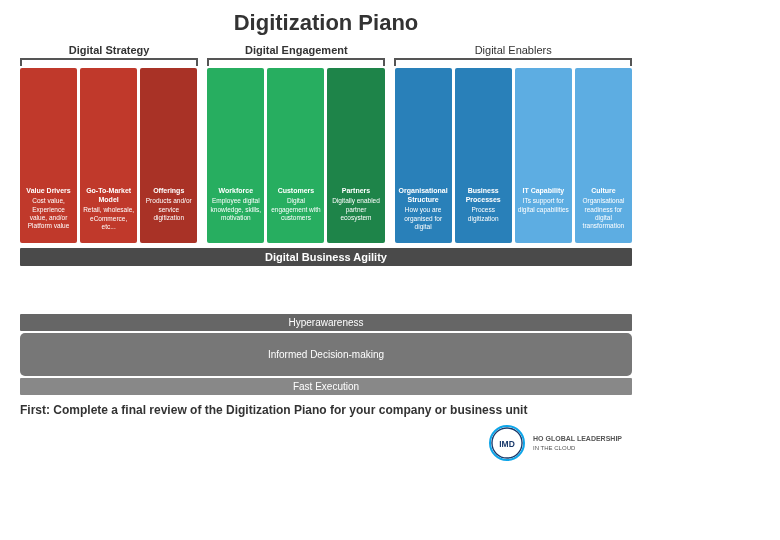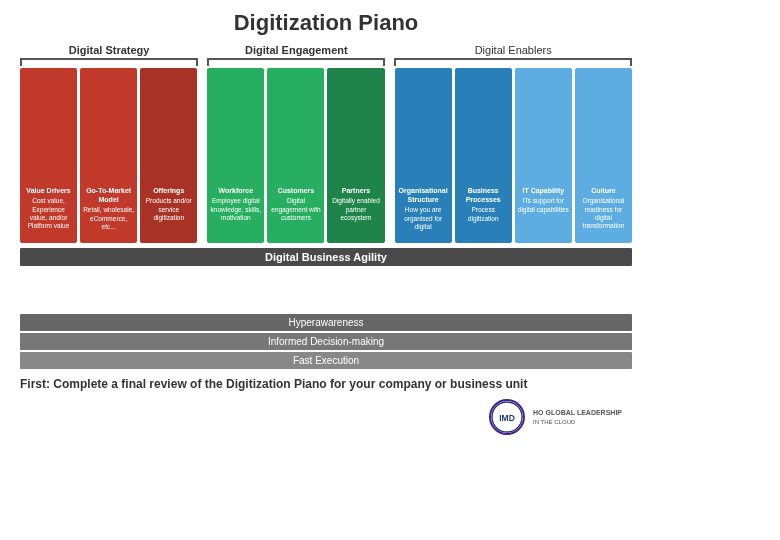--- a/index.html
+++ b/index.html
@@ -172,36 +172,36 @@
   </div>
 
   <div style="background:#4a4a4a; color:#fff; text-align:center; font-size:11px; font-weight:bold; padding:3px 4px; margin-bottom:2px; border-radius:1px;">
     <span>Digital Business Agility</span>
   </div>
 
   <div style="background:#666; color:#fff; text-align:center; font-size:10px; padding:3px 0; margin-bottom:2px; border-radius:1px;margin-top:48px;">
     <span>Hyperawareness</span>
   </div>
 
-  <div style="background:#777; color:#fff; text-align:center; font-size:10px; padding:3px 0; margin-bottom:2px; border-radius:0;">
+  <div style="background:#777; color:#fff; text-align:center; font-size:10px; padding:16px 0; margin-bottom:2px; border-radius:5px;">
     <span>Informed Decision-making</span>
   </div>
 
   <div style="background:#888; color:#fff; text-align:center; font-size:10px; padding:3px 0; margin-bottom:8px; border-radius:1px;">
     <span>Fast Execution</span>
   </div>
 
   <div style="font-size:12px; font-weight:bold; color:#333; margin-bottom:8px;">
     <span>First: Complete a final review of the Digitization Piano for your company or business unit</span>
   </div>
 
   <div style="display:flex; justify-content:flex-end; align-items:center; gap:8px; padding-right:10px;">
 
     <div style="display:flex; flex-direction:column; align-items:center;">
-      <div style="width:36px; height:36px; border-radius:50%; border:2px solid #4c1d95; display:flex; align-items:center; justify-content:center; font-size:10px; font-weight:bold; color:#1a3a6b; position:relative; overflow:hidden;">
+      <div style="width:36px; height:36px; border-radius:50%; border:2px solid #0ea5e9; display:flex; align-items:center; justify-content:center; font-size:10px; font-weight:bold; color:#1a3a6b; position:relative; overflow:hidden;">
         <svg width="34" height="34" viewBox="0 0 34 34">
           <circle cx="17" cy="17" r="16" fill="none" stroke="#1a3a6b" stroke-width="1.5"></circle>
           <text x="17" y="21" text-anchor="middle" fill="#1a3a6b" font-size="9" font-weight="bold" font-family="Arial">IMD</text>
         </svg>
       </div>
     </div>
 
     <div style="font-size:6px; color:#555; text-align:left; line-height:1.4; max-width:90px;">
       <div style="font-weight:bold; font-size:7px;">HO GLOBAL LEADERSHIP</div>
       <div>IN THE CLOUD</div>

